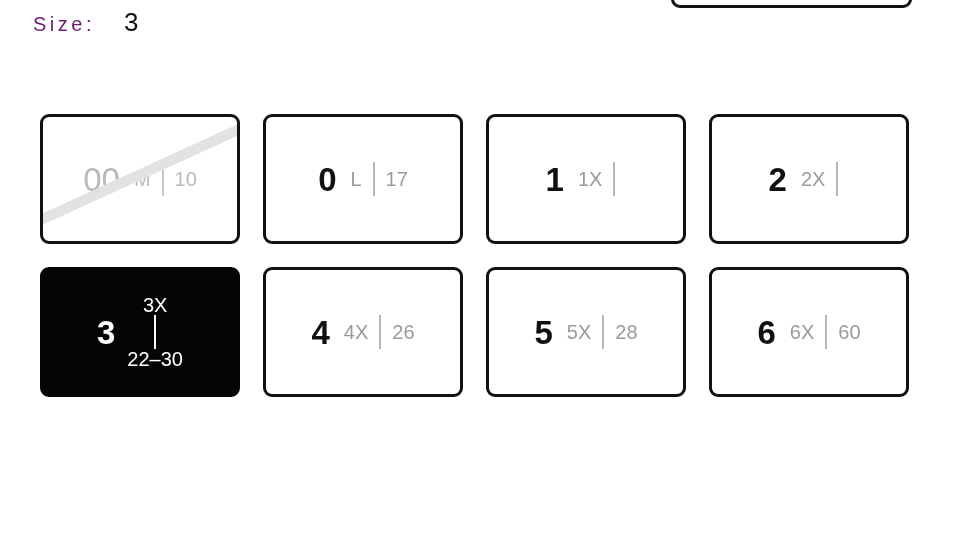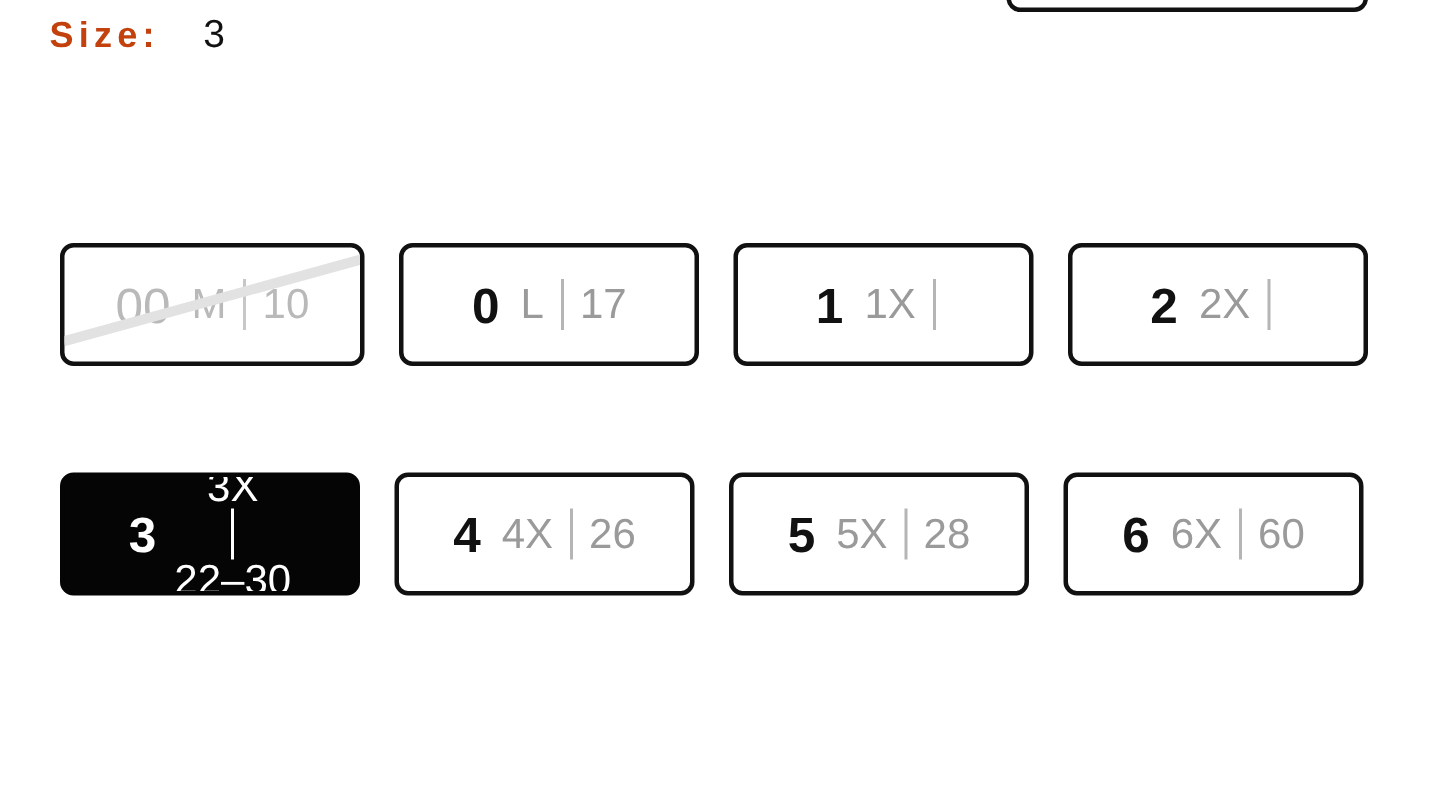--- a/index.html
+++ b/index.html
@@ -40,24 +40,24 @@
   
   .size-header {
     position: absolute;
     left: 33px;
     top: 9px;
     display: flex;
     align-items: baseline;
     height: 34px;
   }
   .size-label {
-    font-size: 24px;
-    font-weight: 700;
+    font-size: 20px;
+    font-weight: 400;
     letter-spacing: 3.5px;
-    color: #c2410c;
+    color: #701a75;
     line-height: 1;
   }
   .size-value {
     font-size: 26px;
     font-weight: 400;
     color: #111111;
     line-height: 1;
     margin-left: 29px;
   }
 
@@ -68,44 +68,43 @@
     top: 114px;
     width: 900px;
     display: flex;
     flex-wrap: wrap;
     align-content: flex-start;
     gap: 23px;
   }
 
   .option {
     box-sizing: border-box;
-    height: 82px;
+    height: 130px;
     min-width: 200px;
     padding: 12px 34px;
     border: 3px solid #111111;
     border-radius: 9px;
     background: #ffffff;
     display: flex;
     align-items: center;
     justify-content: center;
     position: relative;
     cursor: pointer;
     overflow: hidden;
     white-space: nowrap;
-    margin-top: 48px;
   }
 
   .opt-primary {
     font-size: 33px;
     font-weight: 700;
     color: #111111;
     line-height: 1;
   }
   .opt-secondary {
-    font-size: 28px;
+    font-size: 20px;
     font-weight: 400;
     color: #9a9a9a;
     line-height: 1;
     margin-left: 14px;
     display: flex;
     align-items: center;
   }
   .opt-sep {
     display: inline-block;
     width: 2px;

